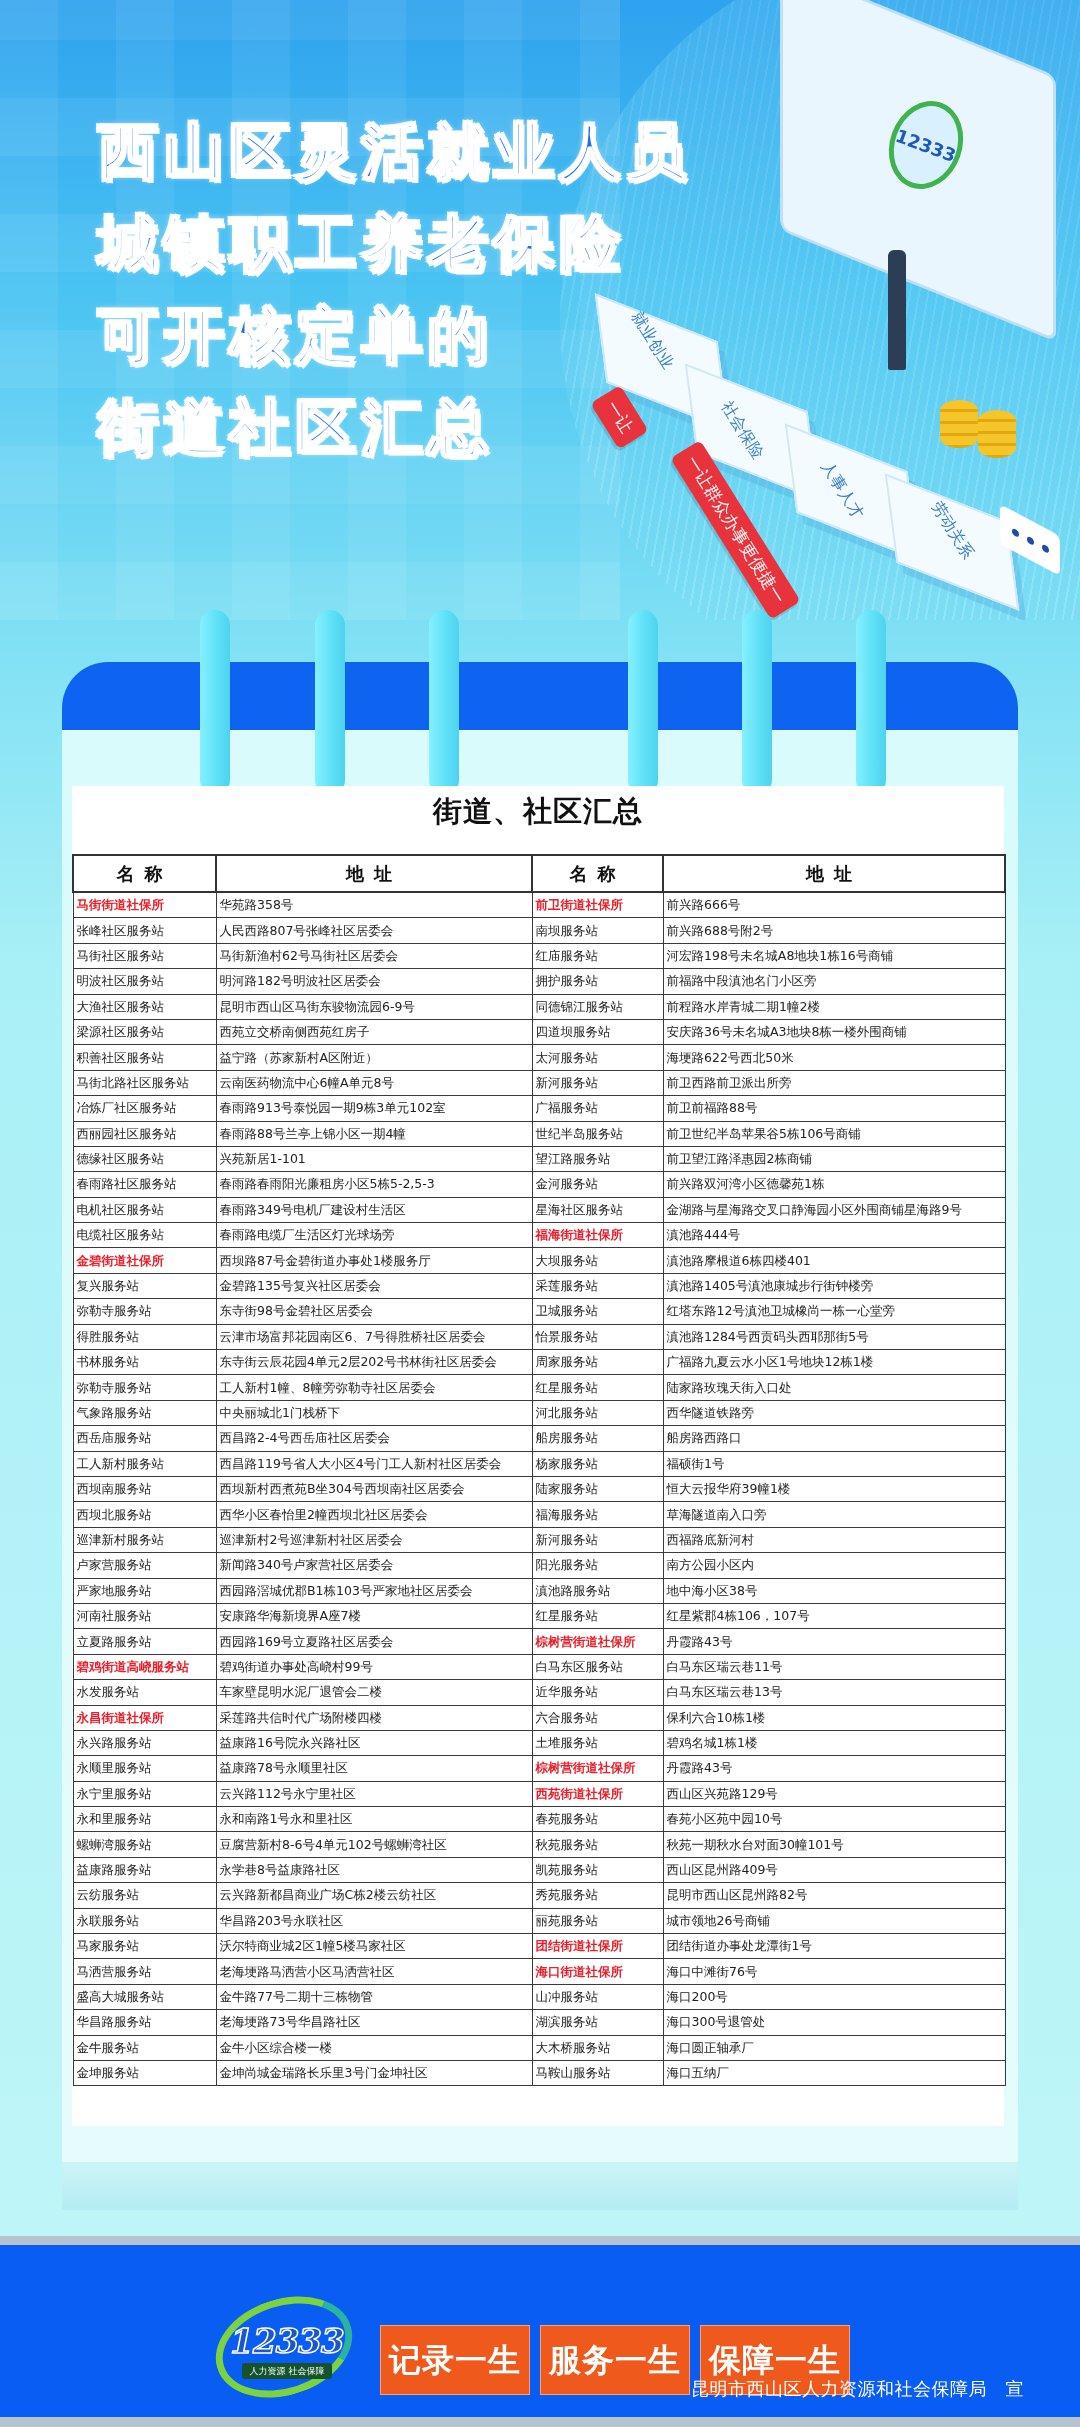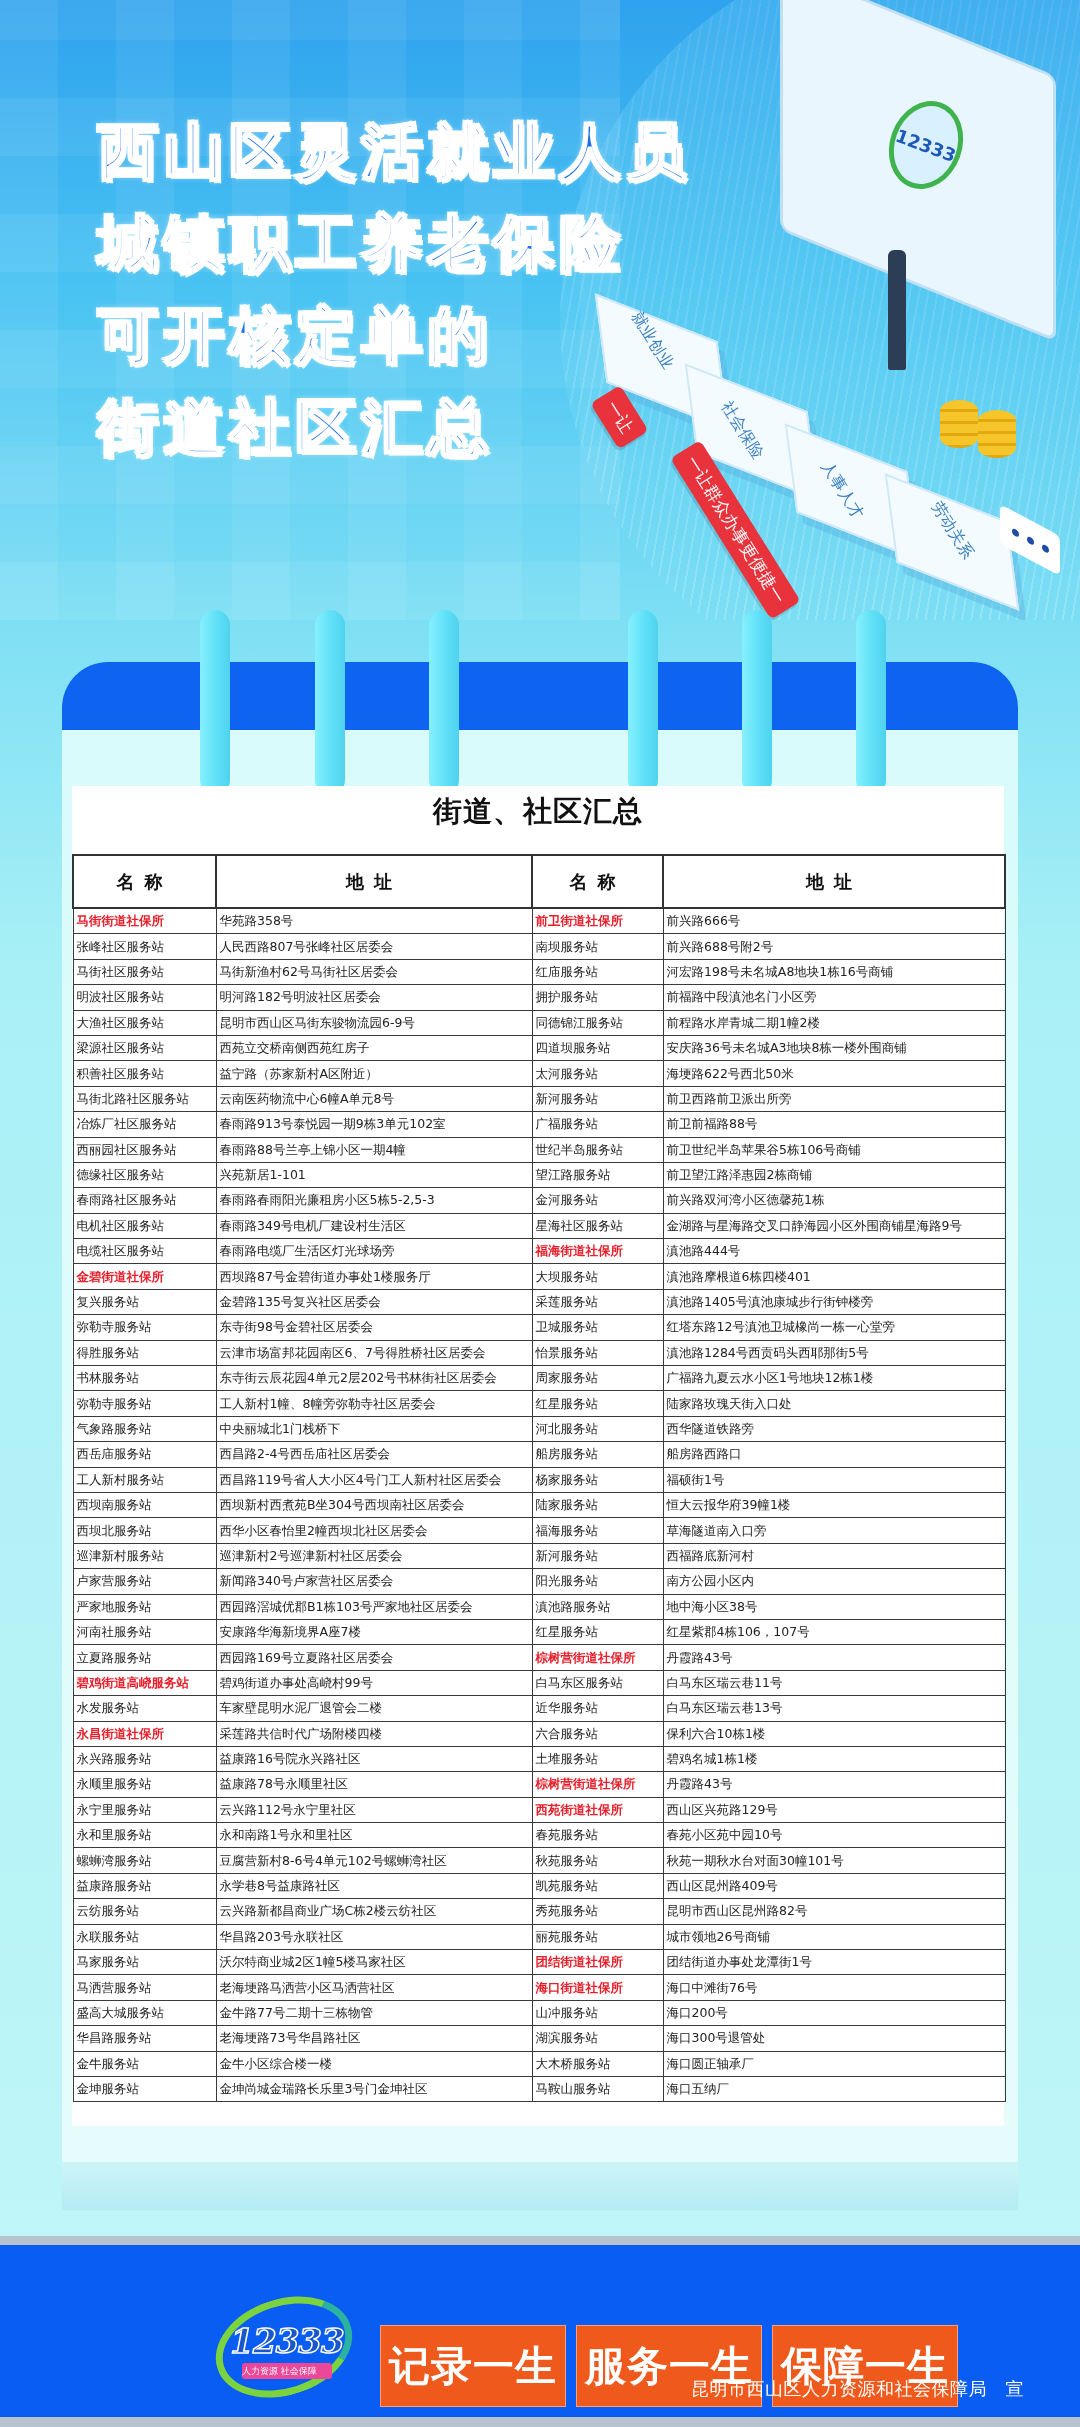--- a/index.html
+++ b/index.html
@@ -65,21 +65,21 @@
     position:absolute; left:0; top:68px; width:932px;
     border-collapse:collapse; table-layout:fixed;
     font-size:12.5px; color:#222;
   }
   table.summary col.n { width:143px; }
   table.summary col.a { width:316px; }
   table.summary col.n2 { width:131px; }
   table.summary col.a2 { width:342px; }
   table.summary th {
     height:35px; border:2px solid #333; font-family: Liberation Serif, serif;
-    font-size:18px; font-weight:bold; color:#111; letter-spacing:10px; padding:8px;
+    font-size:18px; font-weight:bold; color:#111; letter-spacing:10px; padding:0;
   }
   table.summary td {
     height:24.4px; border:1.5px solid #3a3a3a; padding:0 3px; white-space:nowrap; overflow:hidden;
     line-height:22px;
   }
   td.hl { color:#e8202b; font-weight:bold; }
   .page-bottom {
     position:absolute; left:62px; top:2162px; width:956px; height:48px;
     background:linear-gradient(180deg,#cdf4f7,#b3ecf4);
   }
@@ -92,27 +92,27 @@
   .logo-12333 {
     position:absolute; left:214px; top:54px; width:140px; height:96px;
   }
   .logo-ring { position:absolute; left:0; top:0; width:140px; height:96px; border-radius:50%; border:7px solid #7ad33f; border-right-color:#2bb3a0; box-sizing:border-box; transform:rotate(-18deg); }
   .logo-num {
     position:absolute; left:14px; top:22px; width:118px; text-align:center;
     font-family: "DejaVu Serif", "Liberation Serif", serif; font-weight:bold; font-size:34px; font-style:italic;
     color:#1a57c8; -webkit-text-stroke:1.5px #fff; letter-spacing:-1px;
   }
   .logo-sub {
-    position:absolute; left:28px; top:64px; width:90px; height:16px; background:#ec4899; color:#fff;
-    font-size:9px; line-height:16px; text-align:left; border-radius:3px;
+    position:absolute; left:28px; top:64px; width:90px; height:16px; background:#14532d; color:#fff;
+    font-size:9px; line-height:16px; text-align:center; border-radius:3px;
   }
   .slogans { position:absolute; left:380px; top:80px; display:flex; gap:10px; }
   .slogan {
-    background:#ef5a1c; color:#fff; font-weight:bold; font-size:41px; line-height:44px;
-    padding:18px 8px; letter-spacing:1px; border:1px solid #f7a17a;
+    background:#ef5a1c; color:#fff; font-weight:bold; font-size:32px; line-height:44px;
+    padding:12px 8px; letter-spacing:1px; border:1px solid #f7a17a;
   }
   .publisher { position:absolute; right:56px; top:132px; color:#ffffff; font-size:18px; letter-spacing:0.5px; }
 </style>
 </head>
 <body>
 
 <div class="hero">
   <div class="hero-bg-grid"></div>
   <div class="hero-circle"></div>
 

